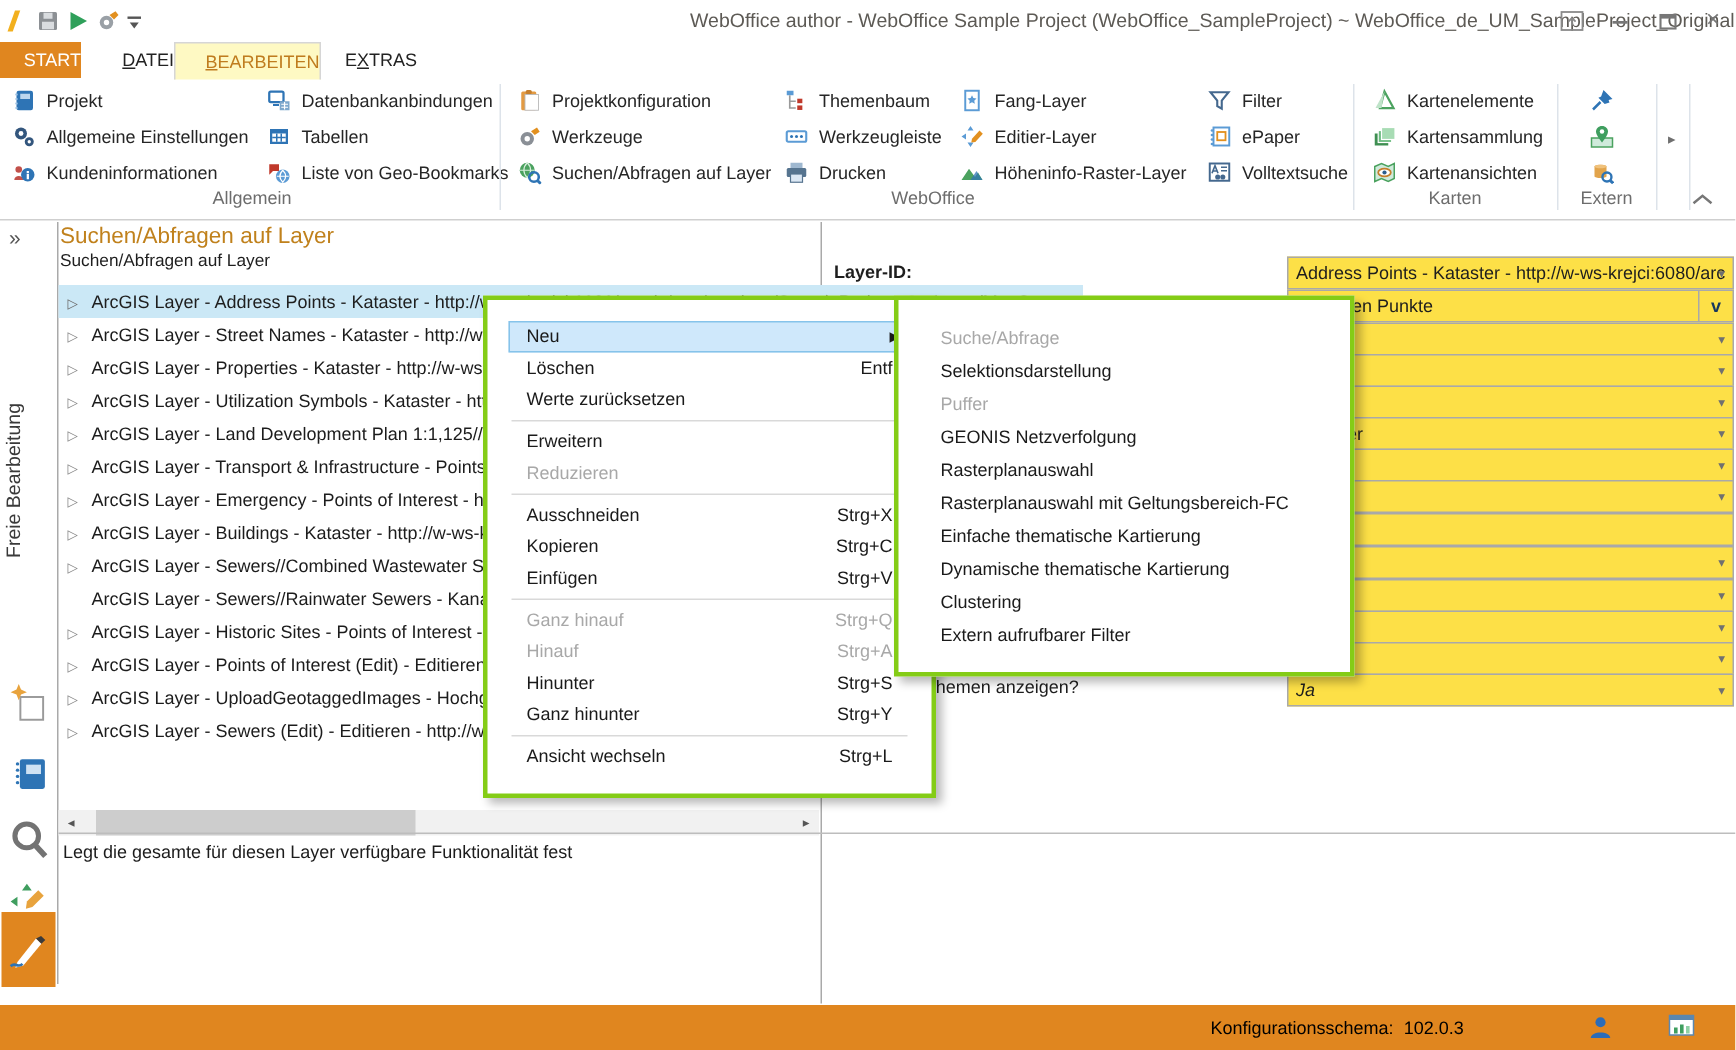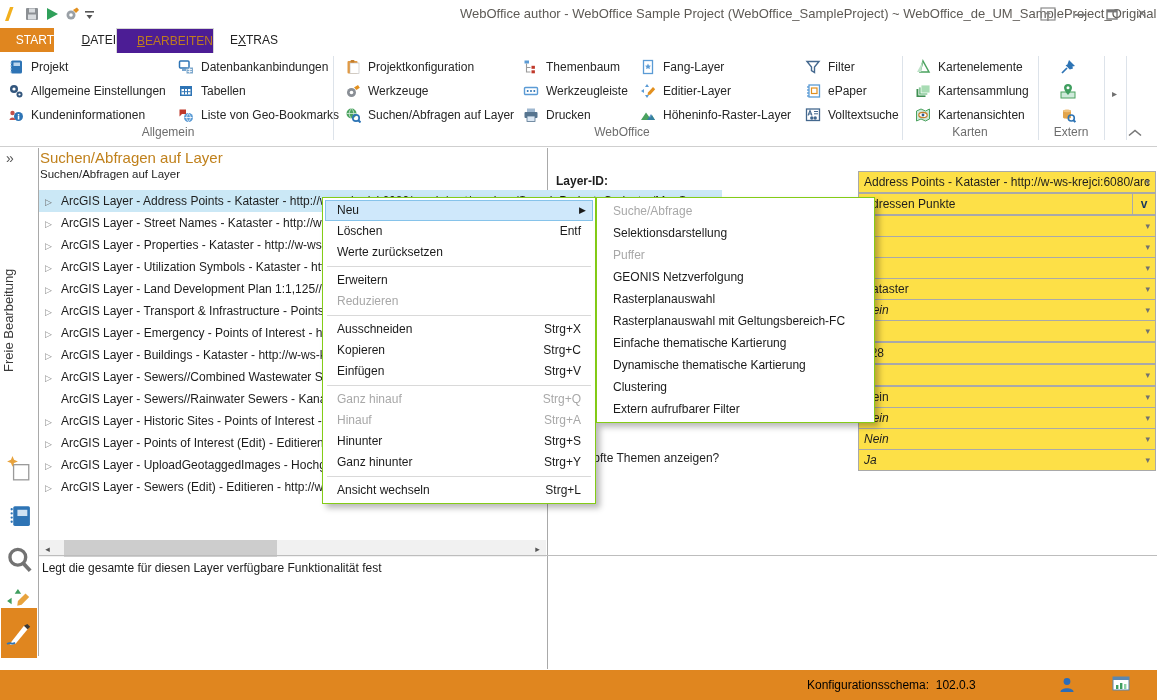--- a/index.html
+++ b/index.html
@@ -7,21 +7,21 @@
        font-family:"Liberation Sans","DejaVu Sans",sans-serif;font-size:12px;color:#1e1e1e}
   
   .titlebar{position:absolute;left:0;top:0;width:1157px;height:28px;background:#fff}
   .qicon{position:absolute;top:6px;width:16px;height:16px}
   .title{position:absolute;left:460px;top:6px;font-size:13px;color:#5d5a55;white-space:nowrap}
   .winbtn{position:absolute;top:4px;width:28px;height:20px;display:flex;align-items:center;justify-content:center;color:#777}
   
   .tab{position:absolute;top:28px;height:24px;line-height:24px;text-align:right;font-size:12px;color:#222}
   .tab .key{text-decoration:underline}
   .tab.start{background:#e0861f;color:#fff}
-  .tab.active{background:#4c1d95;border:1px solid #d6d6d6;border-bottom:none;color:#bf7c1e;height:24px}
+  .tab.active{background:#fef9c3;border:1px solid #d6d6d6;border-bottom:none;color:#bf7c1e;height:24px}
   
   .ritem{position:absolute;height:22px;display:flex;align-items:center;gap:7px;color:#262626;white-space:nowrap}
   .icon16{width:16px;height:16px;flex:0 0 16px}
   .glabel{position:absolute;top:125px;font-size:12px;color:#6d6d6d;transform:translateX(-50%);white-space:nowrap}
   .gsep{position:absolute;top:56px;height:84px;width:1px;background:#dde3ea}
   .ribbon-border{position:absolute;left:0;top:146px;width:1157px;height:1px;background:#cfcfcf}
   
   .rail-chevrons{position:absolute;left:6px;top:150px;color:#555;font-size:14px}
   .vtext{position:absolute;left:1px;top:225px;width:24px;height:190px;writing-mode:vertical-rl;transform:rotate(180deg);
          text-align:center;font-size:13px;color:#3a3a3a;white-space:nowrap}
@@ -47,21 +47,21 @@
   .hline{position:absolute;height:1px;background:#bdbdbd}
   
   .flabel{position:absolute;font-size:12px;color:#1e1e1e;white-space:nowrap}
   .field{position:absolute;left:858px;width:291px;height:20px;border:1px solid #a9a9a9;background:#fde047;
          line-height:20px;padding-left:5px;font-size:12px;white-space:nowrap;overflow:hidden}
   .field.dd::after{content:"▾";position:absolute;right:5px;top:0;color:#707070;font-size:9px}
   .field.ital{font-style:italic}
   .vbtn{position:absolute;right:0;top:0;width:22px;height:20px;border-left:1px solid #a9a9a9;text-align:center;
         font-weight:bold;color:#17375e;font-style:normal}
   
-  .menu{position:absolute;background:#fff;border:1px solid #84cc16;box-shadow:4px 4px 6px rgba(0,0,0,.28);padding:2px;z-index:10}
+  .menu{position:absolute;background:#fff;border:3px solid #84cc16;box-shadow:4px 4px 6px rgba(0,0,0,.28);padding:14px;z-index:10}
   .mi{height:21px;line-height:21px;padding:0 12px;display:flex;justify-content:space-between;position:relative;font-size:12px;color:#1a1a1a}
   .mi .sc{margin-left:30px}
   .mi.dis{color:#a8a8a8}
   .mi.hl{background:#cfe8fb;border:1px solid #86c3ea;padding:0 11px;height:19px;line-height:19px}
   .mi .subarrow{position:absolute;right:6px;top:0;font-size:9px}
   .msep{height:1px;background:#d9d9d9;margin:3px 2px}
   .smenu .mi{height:22px;line-height:22px;padding:0 14px}
   
   .desc{position:absolute;left:42px;top:561px;font-size:12px;color:#1c1c1c;white-space:nowrap}
   .statusbar{position:absolute;left:0;top:670px;width:1157px;height:30px;background:#e0861f;color:#000000}

